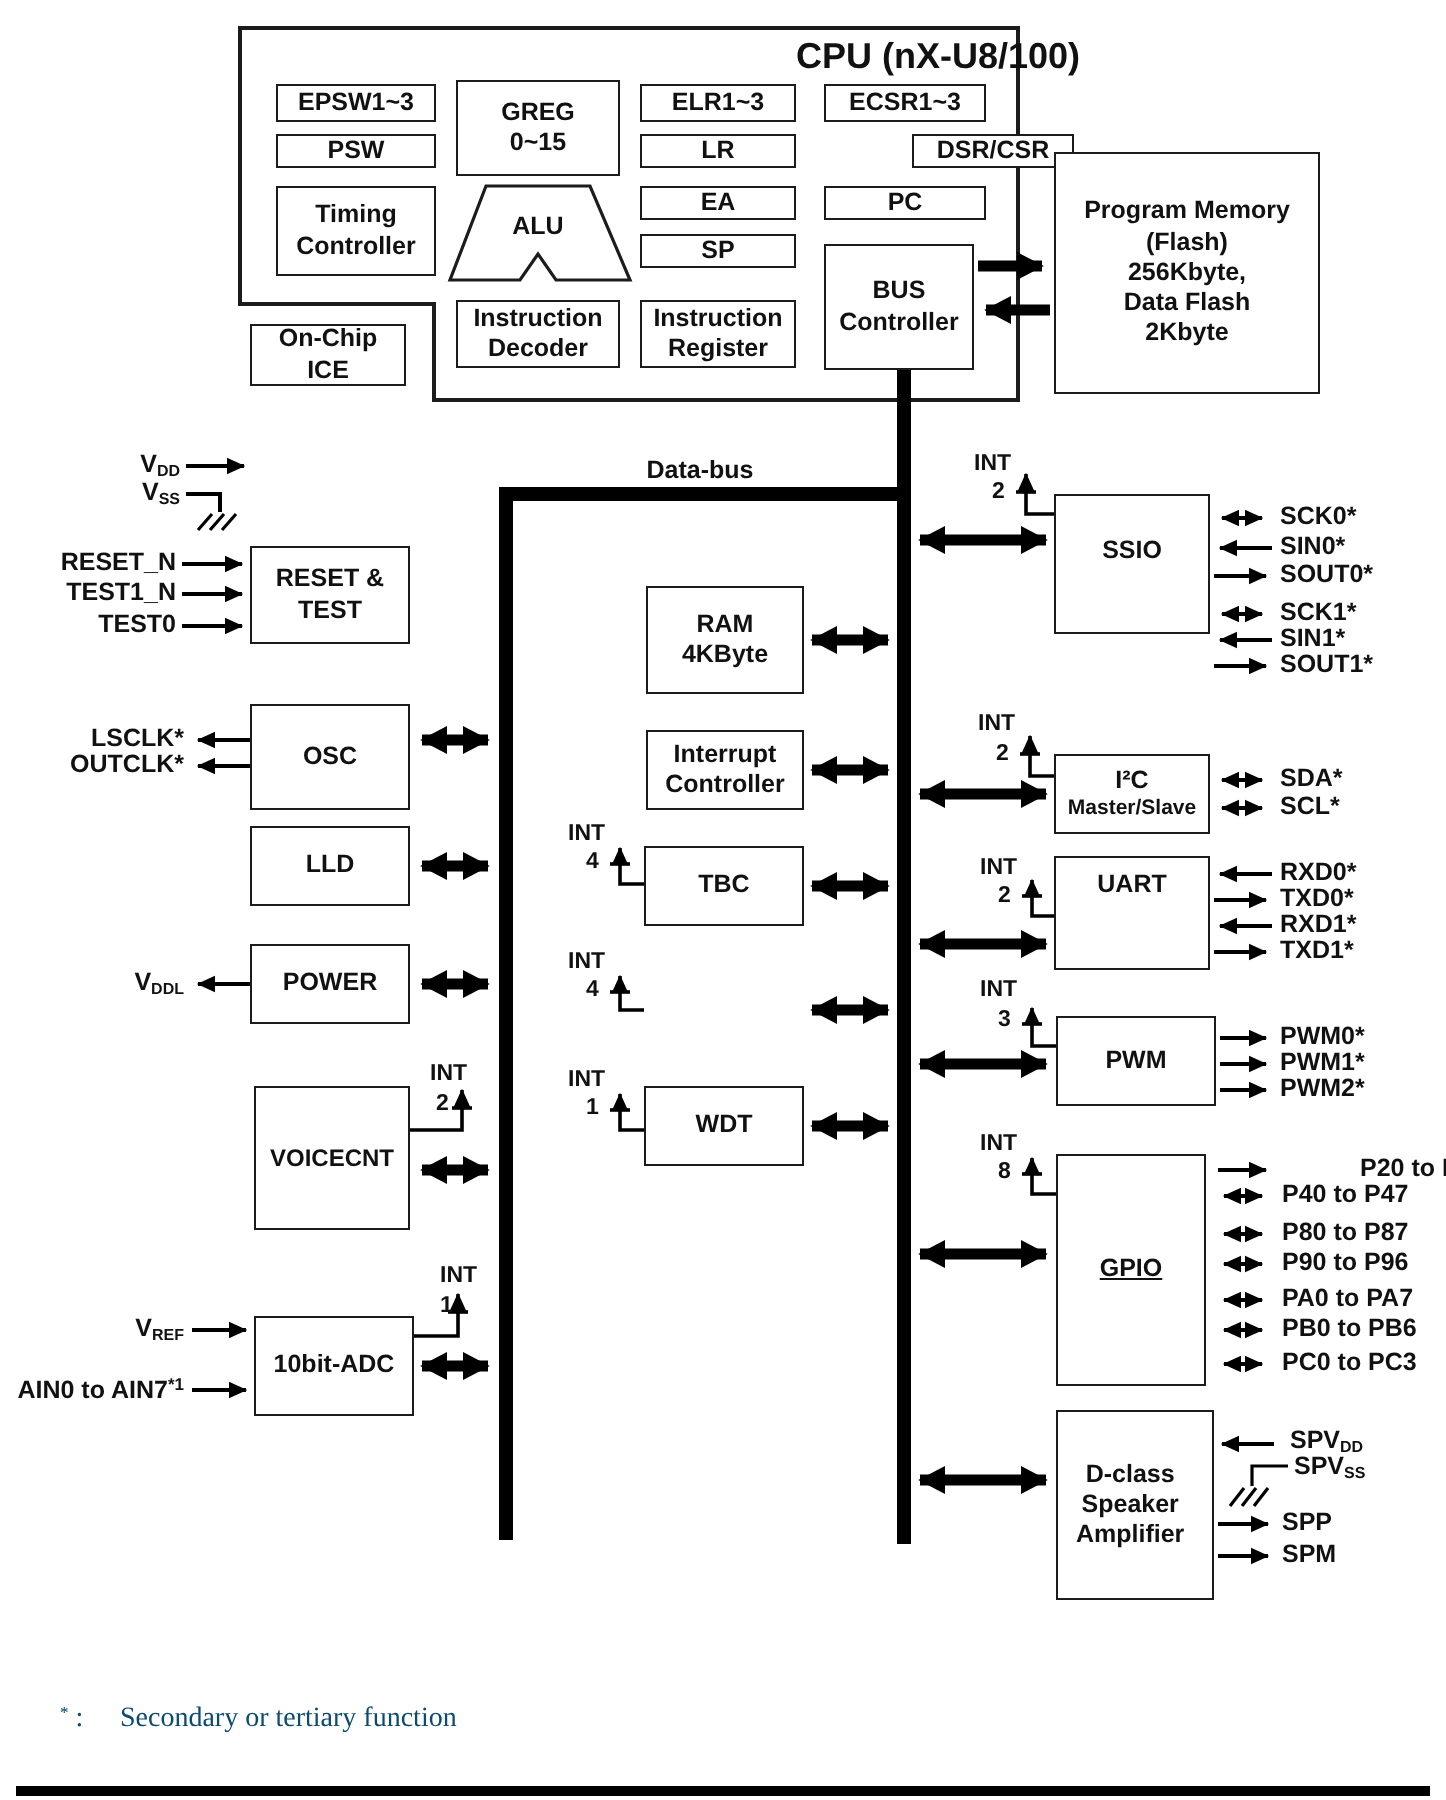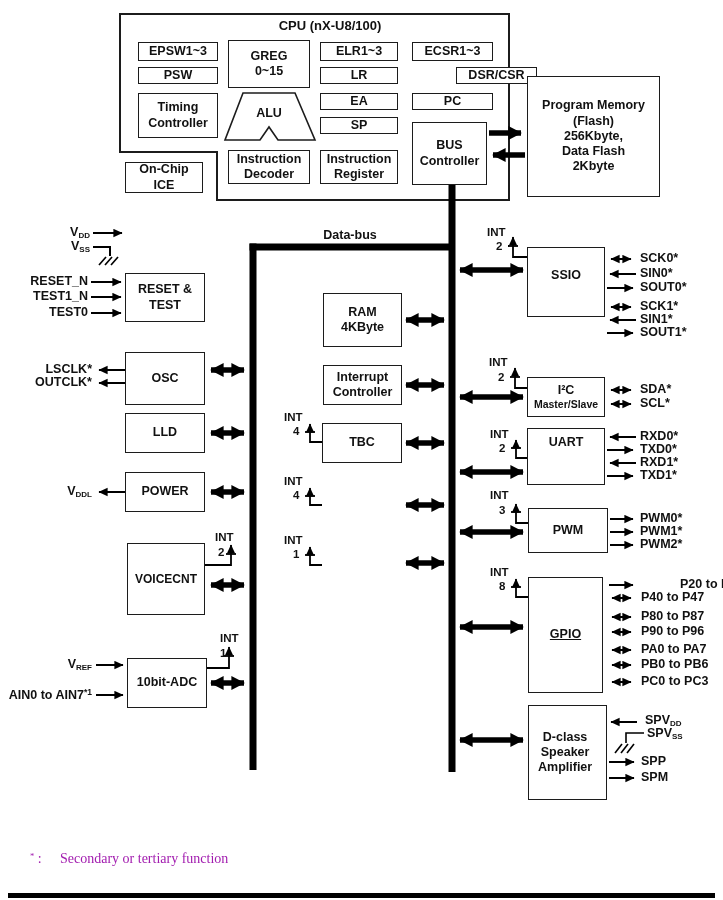--- a/index.html
+++ b/index.html
@@ -14,21 +14,21 @@
   .lbl{position:absolute;font-weight:bold;font-size:12.5px;line-height:1.1;
        white-space:nowrap;z-index:3;}
   .lbl.r{text-align:right;}
   .lbl.c{text-align:center;}
   .int{position:absolute;font-weight:bold;font-size:11.5px;z-index:3;white-space:nowrap;}
   sub{font-size:8px;vertical-align:-2px;letter-spacing:0;}
   sup{font-size:8.5px;vertical-align:4px;}
   .i2c-sub{font-size:10.5px;display:block;}
   .i2c-t{display:block;}
   .foot{position:absolute;left:30px;font-family:"Liberation Serif",serif;
-        font-size:14px;color:#a21caf;z-index:3;white-space:nowrap;}
+        font-size:14px;color:#0c4a6e;z-index:3;white-space:nowrap;}
   .fm{display:inline-block;width:30px;}
   #partnum{position:absolute;left:555px;top:855px;width:158px;text-align:right;
            font-size:22px;font-weight:bold;letter-spacing:0px;z-index:3;}
   #botbar{position:absolute;left:8px;top:893px;width:707px;height:5px;background:#000;z-index:3;}
 </style>
 </head>
 <body>
 
 <div id="page">
 
@@ -152,21 +152,21 @@
         <line x1="305" y1="496" x2="315" y2="496"></line>
       <path d="M322,565 L310,565 L310,547" marker-end="url(#th)"></path>
         <line x1="305" y1="555" x2="315" y2="555"></line>
       <path d="M205,565 L231,565 L231,545" marker-end="url(#th)"></path>
         <line x1="226" y1="554" x2="236" y2="554"></line>
       <path d="M207,668 L229,668 L229,647" marker-end="url(#th)"></path>
         <line x1="224" y1="656" x2="234" y2="656"></line>
     </g>
   </svg>
 
-  <div class="lbl c" style="left:120px;top:19px;width:420px;font-size:13px;">CPU (nX-U8/100)</div>
+  <div class="lbl c" style="left:120px;top:19px;width:420px;font-size:18px;text-align:right;">CPU (nX-U8/100)</div>
 
   <div class="blk" style="left:138px;top:42px;width:80px;height:19px;">EPSW1~3</div>
   <div class="blk" style="left:138px;top:67px;width:80px;height:17px;">PSW</div>
   <div class="blk" style="left:138px;top:93px;width:80px;height:45px;">Timing
 Controller</div>
   <div class="blk" style="left:228px;top:40px;width:82px;height:48px;">GREG
 0~15</div>
   <div class="lbl c" style="left:246px;top:107px;width:46px;">ALU</div>
   <div class="blk" style="left:228px;top:150px;width:82px;height:34px;">Instruction
 Decoder</div>
@@ -213,20 +213,21 @@
 
   <div class="lbl r" style="left:30px;top:658px;width:62px;"><span>V</span><sub>REF</sub></div>
   <div class="lbl r" style="left:4px;top:688px;width:88px;"><span>AIN0 to AIN7</span><sup>*1</sup></div>
   <div class="blk" style="left:127px;top:658px;width:80px;height:50px;">10bit-ADC</div>
 
   <div class="blk" style="left:323px;top:293px;width:79px;height:54px;">RAM
 4KByte</div>
   <div class="blk" style="left:323px;top:365px;width:79px;height:40px;">Interrupt
 Controller</div>
   <div class="blk" style="left:322px;top:423px;width:80px;height:40px;">TBC</div>
+  <div class="blk" style="left:322px;top:543px;width:80px;height:40px;">WDT</div>
 
   <div class="blk topalign" style="left:527px;top:247px;width:78px;height:70px;padding-top:20px;">SSIO</div>
   <div class="blk" style="left:527px;top:377px;width:78px;height:40px;">
     <span><span class="i2c-t">I²C</span><span class="i2c-sub">Master/Slave</span></span>
   </div>
   <div class="blk topalign" style="left:527px;top:428px;width:78px;height:57px;padding-top:6px;">UART</div>
   <div class="blk" style="left:528px;top:508px;width:80px;height:45px;">PWM</div>
   <div class="blk" style="left:528px;top:577px;width:75px;height:116px;text-decoration:underline;">GPIO</div>
   <div class="blk leftalign" style="left:528px;top:705px;width:79px;height:95px;padding-left:9px;text-align:center;">D-class
 Speaker

